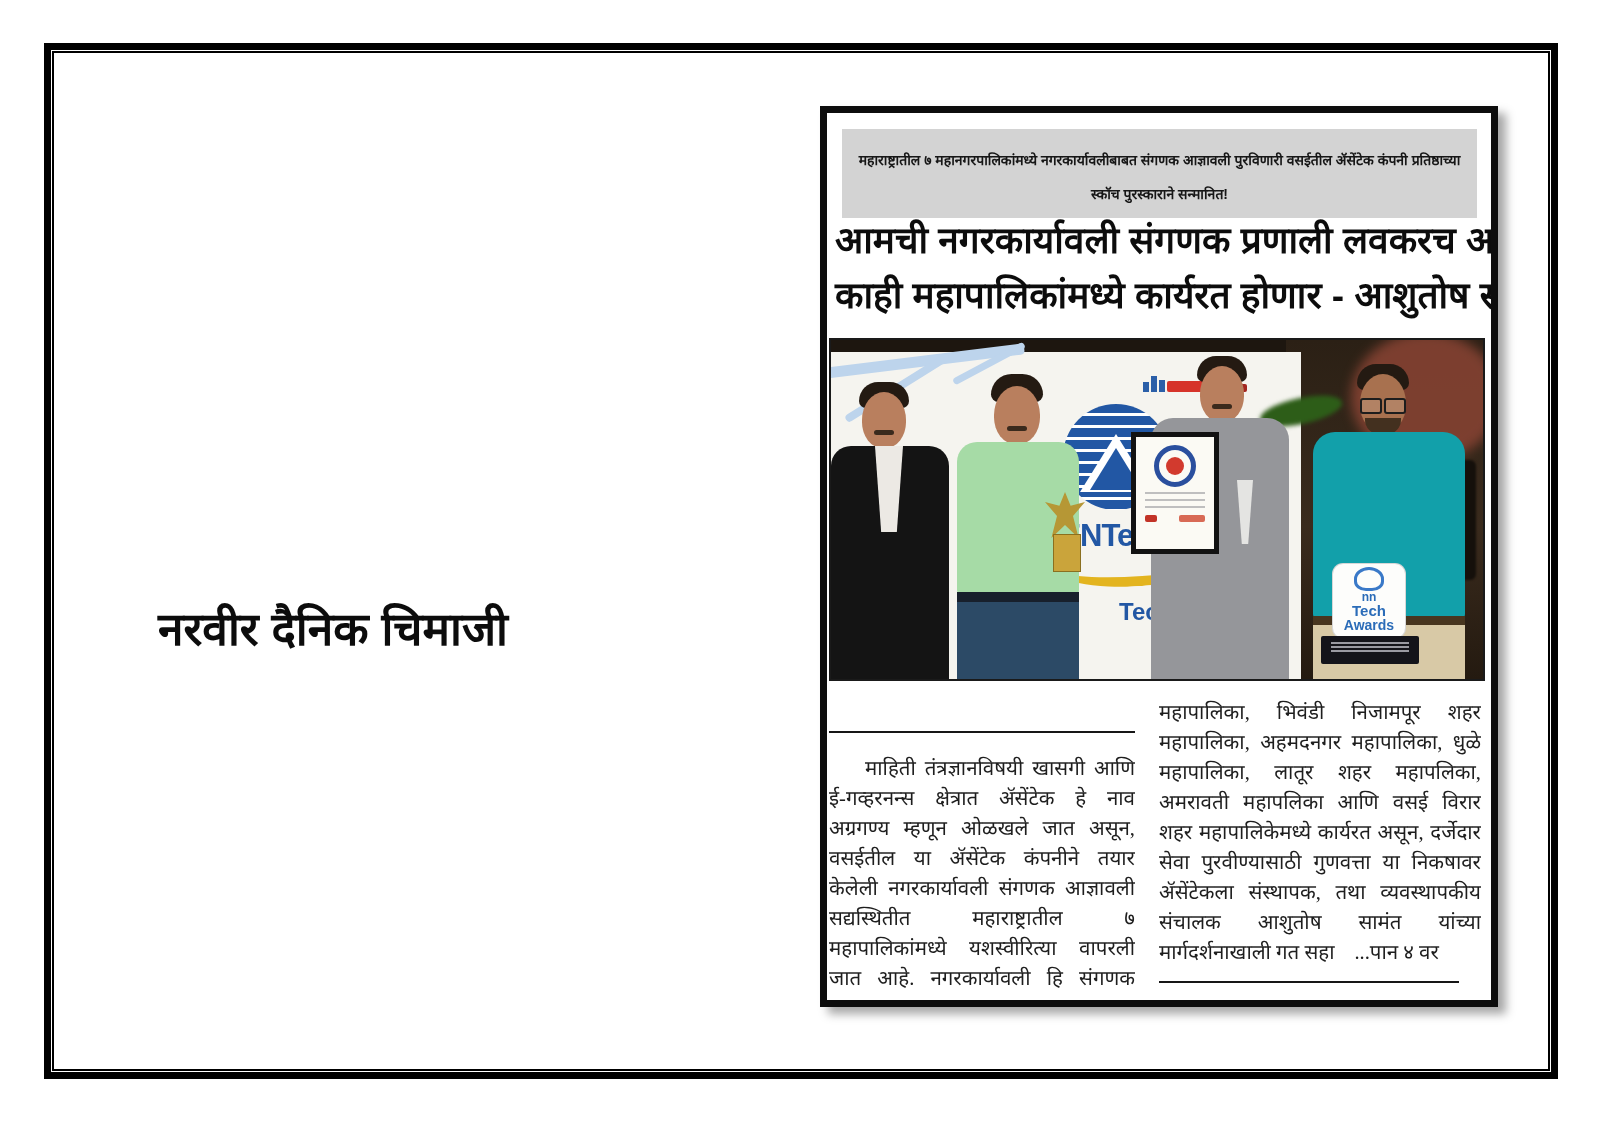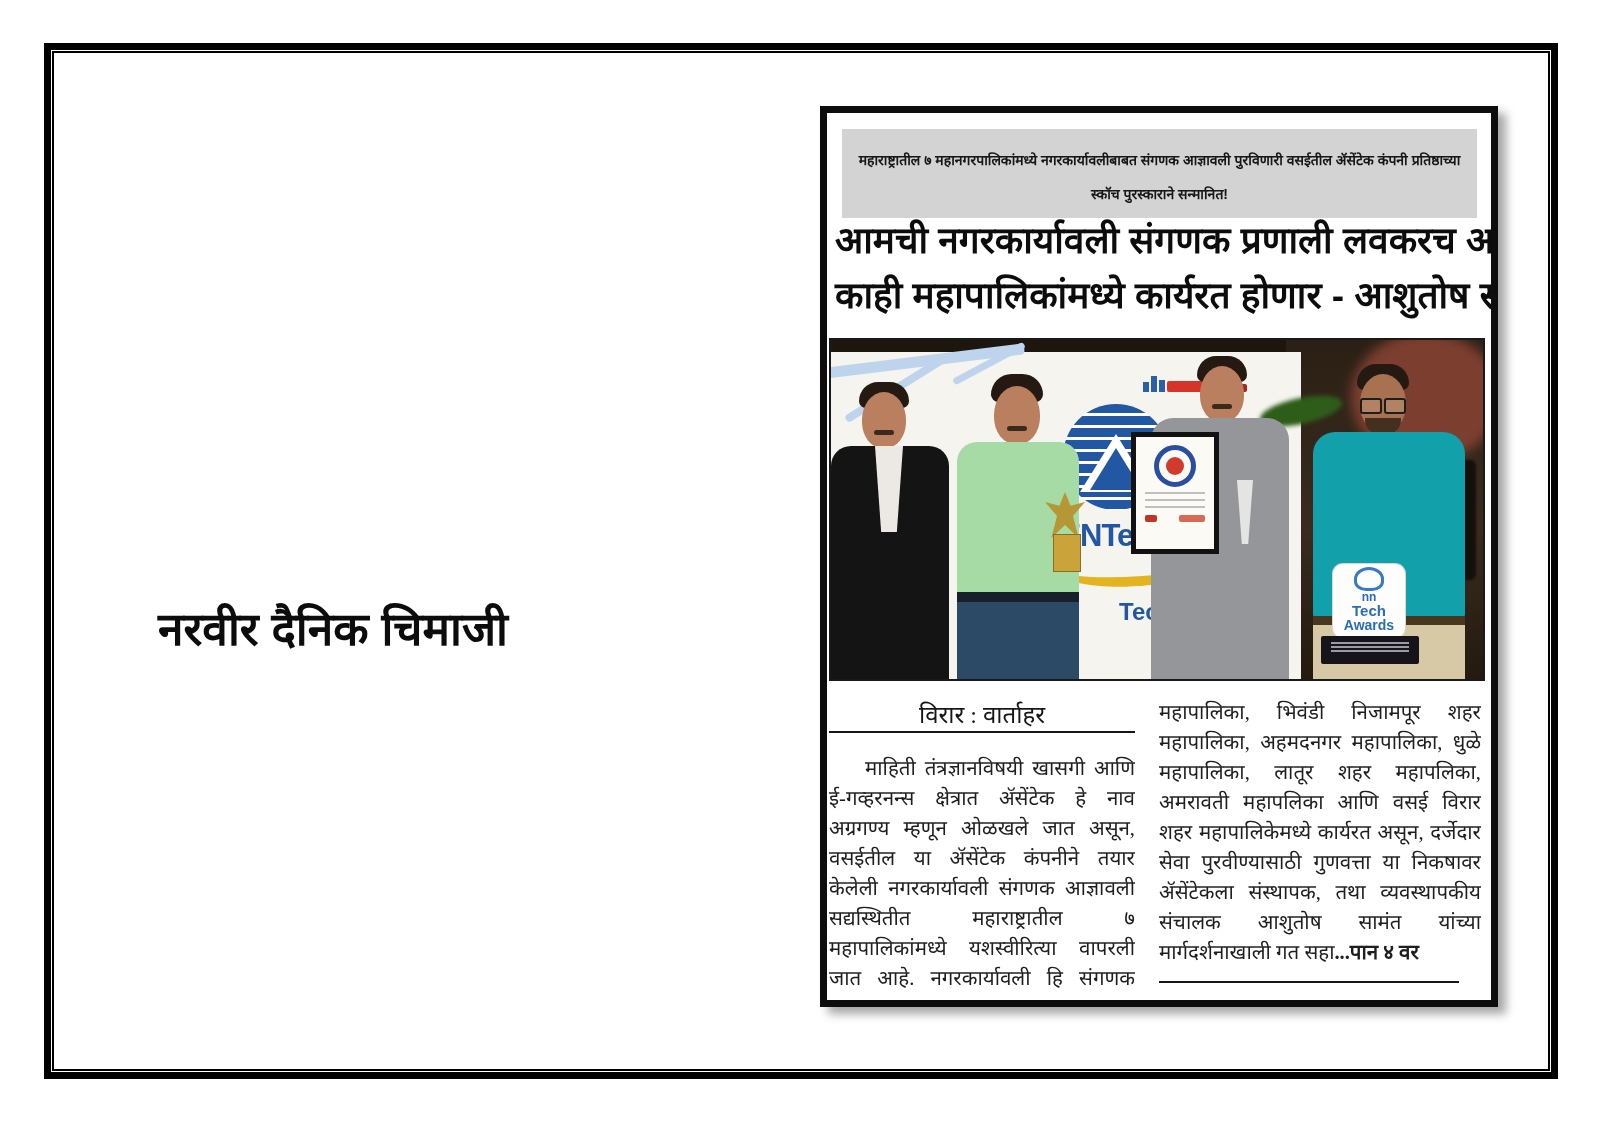--- a/index.html
+++ b/index.html
@@ -136,21 +136,21 @@
   .dateline-rule{position:absolute;left:2px;top:618px;width:306px;border-bottom:2px solid #161616;}
   .col{
     position:absolute;font-family:"Liberation Serif", serif;
     font-size:20.5px;line-height:30px;color:#1e1e1e;
     text-align:justify;overflow:hidden;
   }
   .col1{left:2px;top:640px;width:306px;height:242px;}
   .col1 p{margin:0;text-indent:36px;}
   .col2{left:332px;top:584px;width:322px;height:276px;}
   .col2 p{margin:0;}
-  .col2 .cont{font-weight:700;white-space:nowrap;}
+  .col2 .cont{font-weight:400;margin-left:20px;white-space:nowrap;}
   .col2-rule{position:absolute;left:332px;top:868px;width:300px;border-bottom:2px solid #161616;}
 </style>
 </head>
 <body>
 
 <div class="page-frame">
   <div class="page-frame-inner"></div>
 </div>
 
 <div class="pub-label">नरवीर दैनिक चिमाजी</div>
@@ -248,21 +248,20 @@
         <div class="award-l3">Awards</div>
       </div>
       <div class="award-base">
         <i></i>
         <i></i>
         <i></i>
       </div>
     </div>
   </div>
 
-  <div class="dateline">विरार : वार्ताहर</div>
   <div class="dateline-rule"></div>
 
   <div class="col col1">
     <p>माहिती तंत्रज्ञानविषयी खासगी आणि ई-गव्हरनन्स क्षेत्रात ॲसेंटेक हे नाव अग्रगण्य म्हणून ओळखले जात असून, वसईतील या ॲसेंटेक कंपनीने तयार केलेली नगरकार्यावली संगणक आज्ञावली सद्यस्थितीत महाराष्ट्रातील ७ महापालिकांमध्ये यशस्वीरित्या वापरली जात आहे. नगरकार्यावली हि संगणक प्रणाली ठाणे</p>
   </div>
 
   <div class="col col2">
     <p><span>महापालिका, भिवंडी निजामपूर शहर महापालिका, अहमदनगर महापालिका, धुळे महापालिका, लातूर शहर महापलिका, अमरावती महापलिका आणि वसई विरार शहर महापालिकेमध्ये कार्यरत असून, दर्जेदार सेवा पुरवीण्यासाठी गुणवत्ता या निकषावर ॲसेंटेकला संस्थापक, तथा व्यवस्थापकीय संचालक आशुतोष सामंत यांच्या मार्गदर्शनाखाली गत सहा</span><span class="cont">...पान ४ वर</span></p>
   </div>
   <div class="col2-rule"></div>

